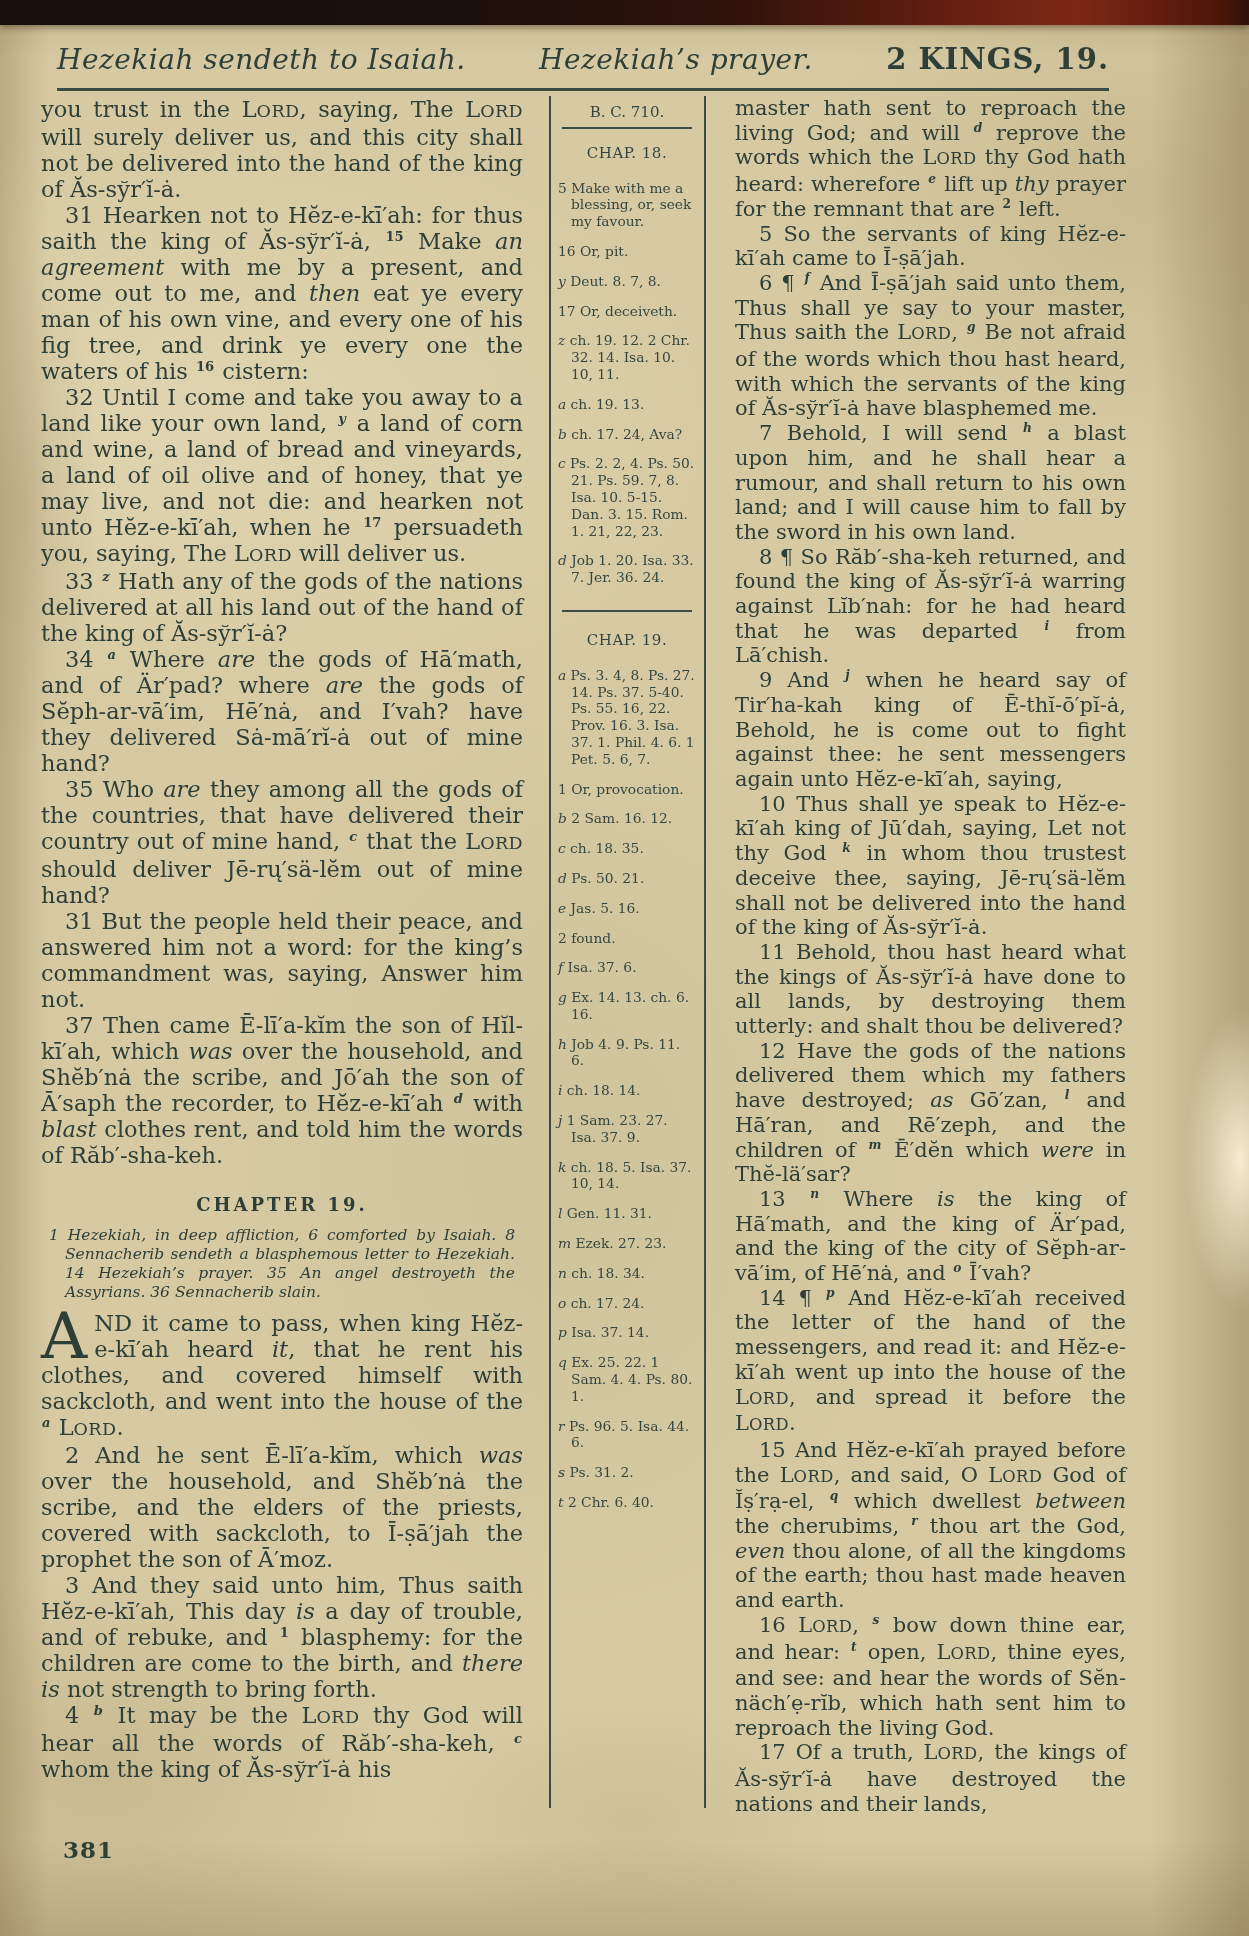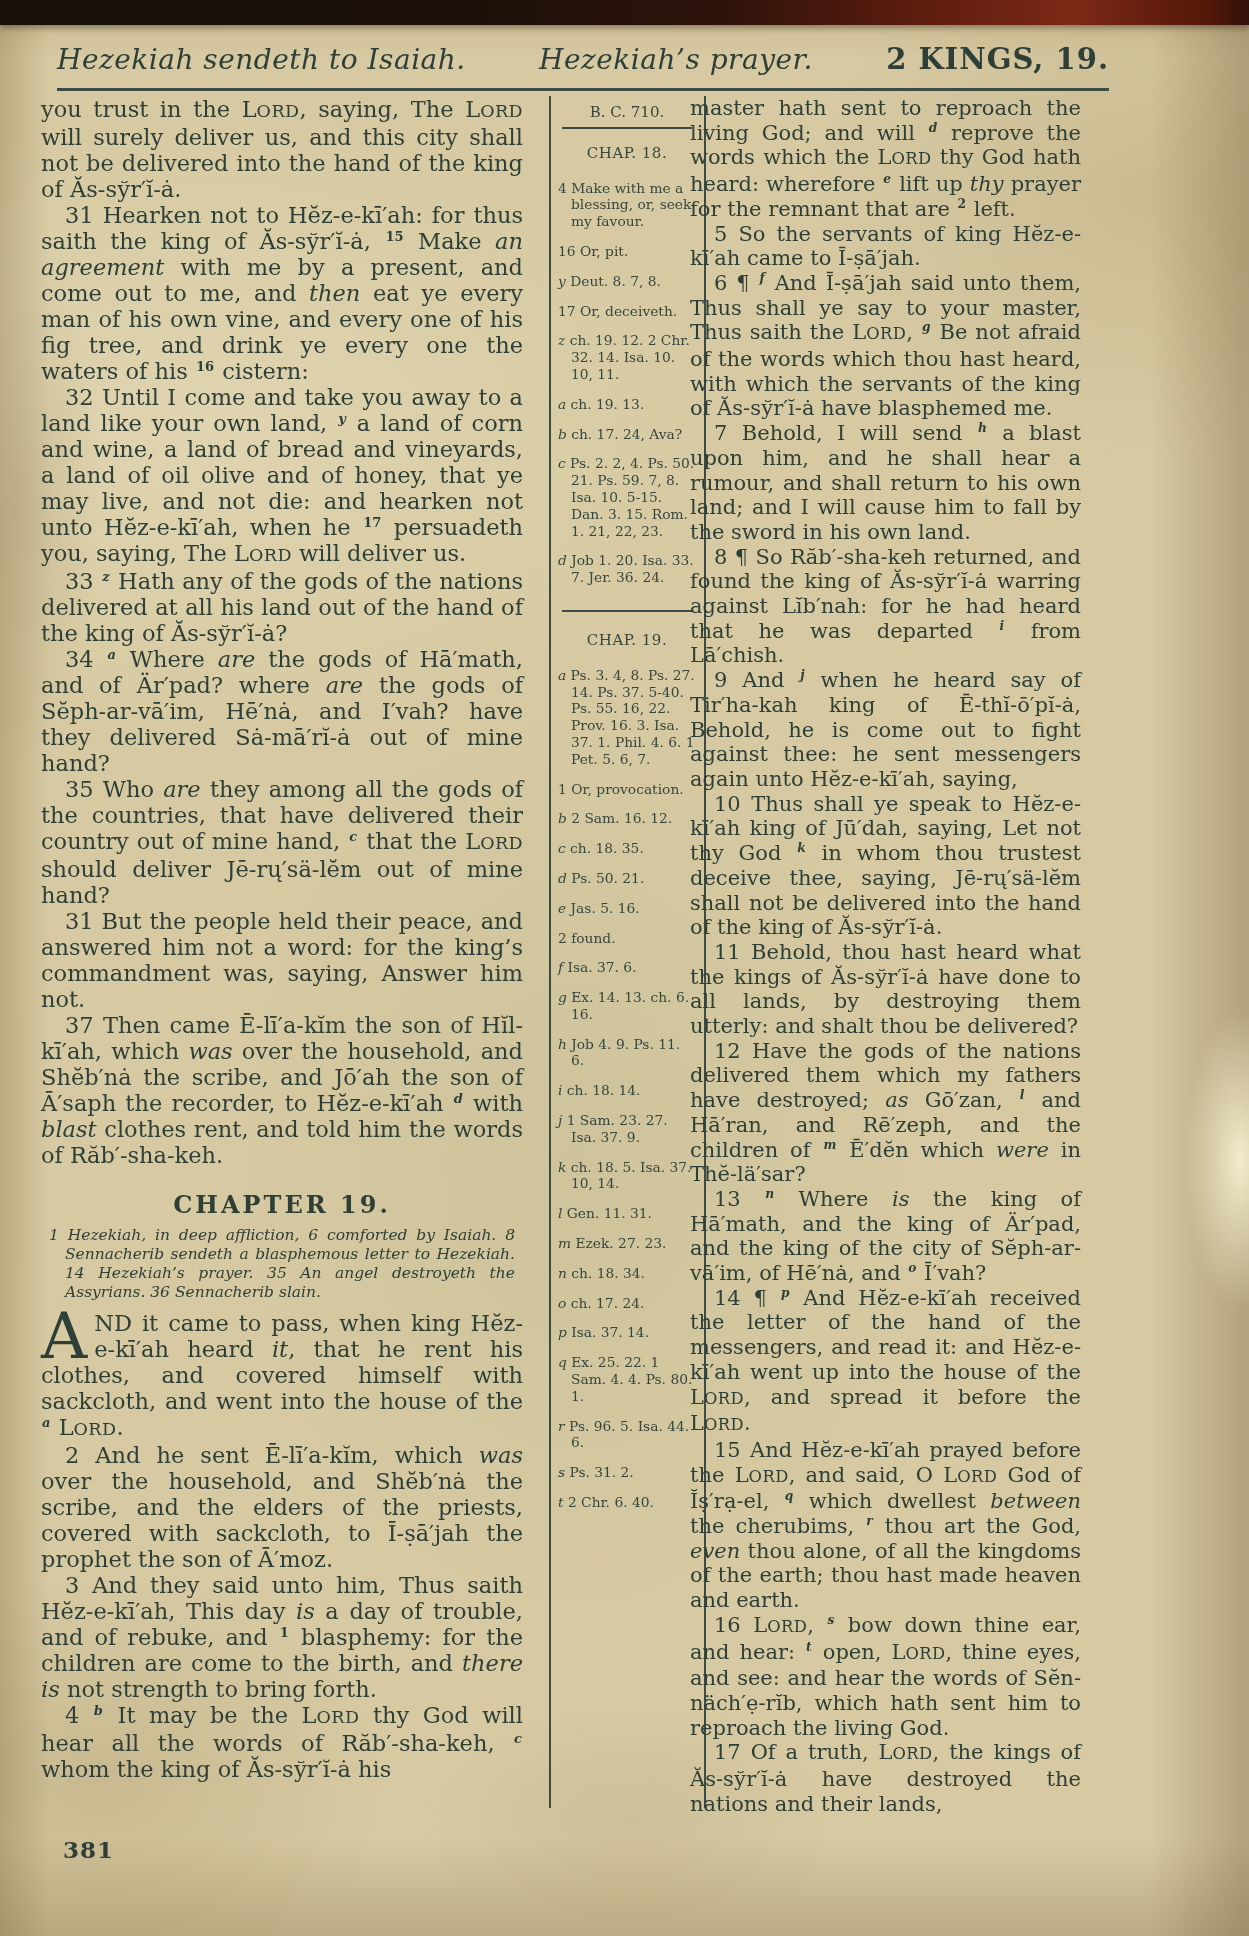--- a/index.html
+++ b/index.html
@@ -45,37 +45,37 @@
   .rh-left,.rh-center{font-style:italic;font-size:28px;letter-spacing:.5px;}
   .rh-right{font-size:29px;font-weight:bold;letter-spacing:1px;}
   .head-rule{position:absolute;left:57px;top:88px;width:1052px;height:3px;background:var(--rule);}
 
   .vrule{position:absolute;top:96px;height:1712px;width:2px;background:var(--rule);}
   .vrule-1{left:549px;}
   .vrule-2{left:704px;}
 
   .col{position:absolute;top:96px;text-align:justify;}
   .col-left{left:41px;width:482px;font-size:22.5px;line-height:26px;}
-  .col-right{left:690px;width:391px;font-size:21px;line-height:24.7px;}
+  .col-right{left:735px;width:391px;font-size:21px;line-height:24.7px;}
   .col-margin{
     left:558px;width:138px;top:104px;
     font-size:13.8px;line-height:16.8px;font-weight:normal;color:var(--ink-soft);
     text-align:left;
   }
 
   .verse{margin:0;text-indent:24px;}
   .verse.cont,.dropcap-para{text-indent:0;}
   sup.ref{font-size:.58em;font-style:italic;font-weight:bold;line-height:0;margin:0 1px;}
   sup.ref.num{font-style:normal;}
   .lord .sc{font-size:.78em;letter-spacing:.4px;}
   em{font-style:italic;}
 
   .chap-head{
     margin:24px 0 8px;text-align:center;text-indent:0;
-    font-size:24px;font-weight:bold;letter-spacing:3px;
+    font-size:18px;font-weight:bold;letter-spacing:3px;
   }
   .summary{
     margin:0 8px 8px;font-style:italic;font-size:15.5px;line-height:19px;
     padding-left:16px;text-indent:-16px;text-align:justify;
   }
   .dropcap{
     float:left;font-size:64px;line-height:47px;padding:3px 7px 0 0;
   }
 
   .m-era{text-align:center;font-size:15px;margin:0 0 4px;}
@@ -121,21 +121,21 @@
       <p class="summary">1 Hezekiah, in deep affliction, 6 comforted by Isaiah. 8 Sennacherib sendeth a blasphemous letter to Hezekiah. 14 Hezekiah’s prayer. 35 An angel destroyeth the Assyrians. 36 Sennacherib slain.</p>
       <p class="verse dropcap-para"><span class="dropcap">A</span>ND it came to pass, when king Hĕz-e-kī′ah heard <em>it</em>, that he rent his clothes, and covered himself with sackcloth, and went into the house of the <sup class="ref">a</sup> <span class="lord">L<span class="sc">ORD</span></span>.</p>
       <p class="verse">2 And he sent Ē-lī′a-kĭm, which <em>was</em> over the household, and Shĕb′nȧ the scribe, and the elders of the priests, covered with sackcloth, to Ī-ṣā′jah the prophet the son of Ā′moz.</p>
       <p class="verse">3 And they said unto him, Thus saith Hĕz-e-kī′ah, This day <em>is</em> a day of trouble, and of rebuke, and <sup class="ref num">1</sup> blasphemy: for the children are come to the birth, and <em>there is</em> not strength to bring forth.</p>
       <p class="verse">4 <sup class="ref">b</sup> It may be the <span class="lord">L<span class="sc">ORD</span></span> thy God will hear all the words of Răb′-sha-keh, <sup class="ref">c</sup> whom the king of Ăs-sўr′ĭ-ȧ his</p>
     </section>
   <aside class="col col-margin" id="col-margin">
       <p class="m-era">B. C. 710.</p>
       <div class="m-rule"></div>
       <p class="m-chap">CHAP. 18.</p>
-      <p class="m-note">4 Make with me a blessing, or, seek my favour.</p>
+      <p class="m-note">5 Make with me a blessing, or, seek my favour.</p>
       <p class="m-note">16 Or, pit.</p>
       <p class="m-note"><em>y</em> Deut. 8. 7, 8.</p>
       <p class="m-note">17 Or, deceiveth.</p>
       <p class="m-note"><em>z</em> ch. 19. 12. 2 Chr. 32. 14. Isa. 10. 10, 11.</p>
       <p class="m-note"><em>a</em> ch. 19. 13.</p>
       <p class="m-note"><em>b</em> ch. 17. 24, Ava?</p>
       <p class="m-note"><em>c</em> Ps. 2. 2, 4. Ps. 50. 21. Ps. 59. 7, 8. Isa. 10. 5-15. Dan. 3. 15. Rom. 1. 21, 22, 23.</p>
       <p class="m-note"><em>d</em> Job 1. 20. Isa. 33. 7. Jer. 36. 24.</p>
       <div class="m-rule"></div>
       <p class="m-chap">CHAP. 19.</p>

